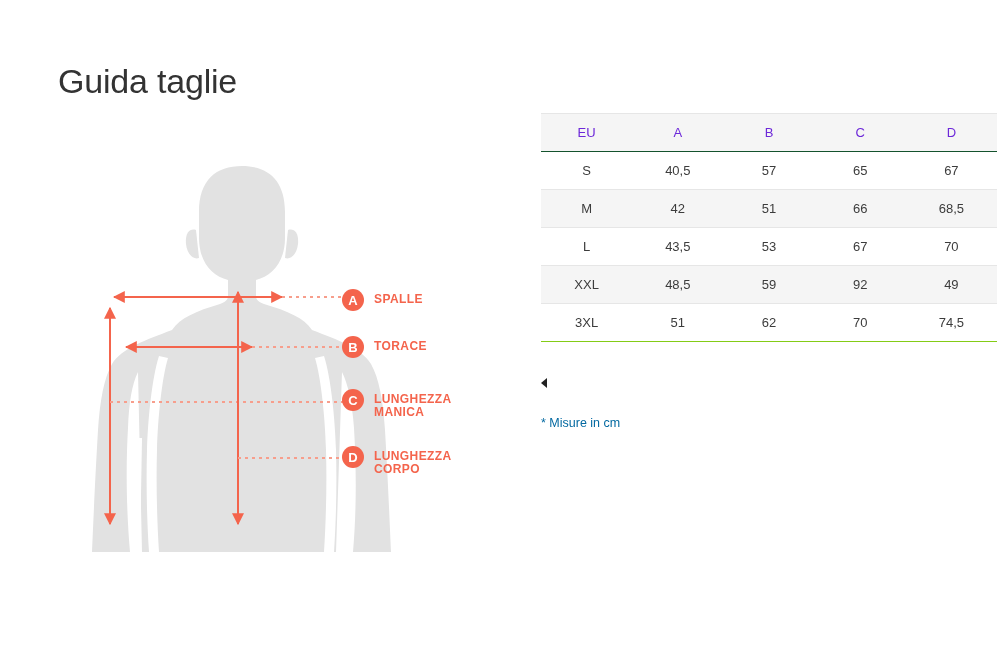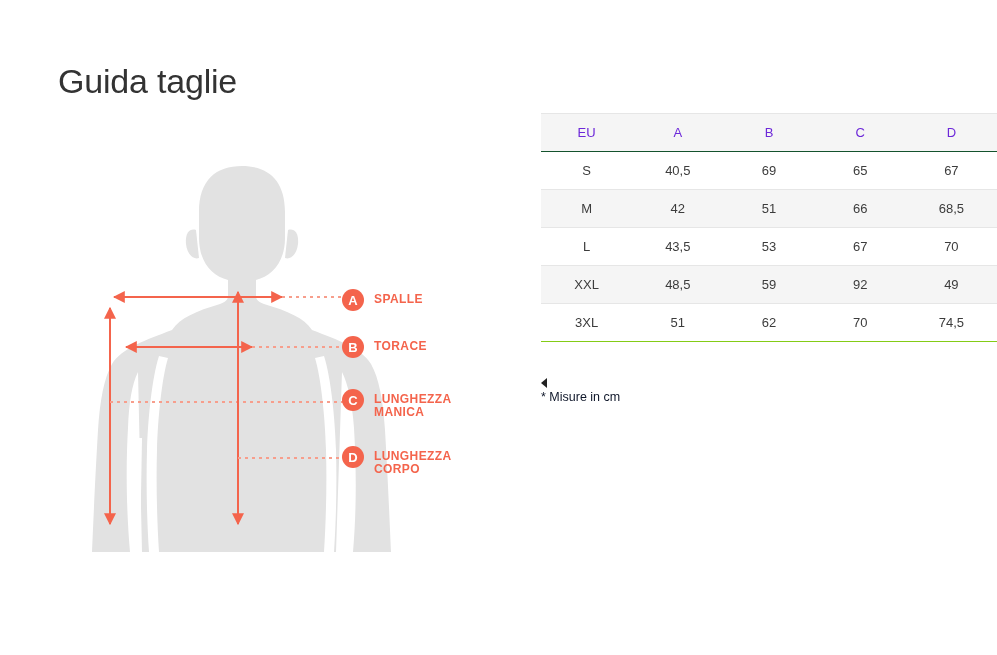--- a/index.html
+++ b/index.html
@@ -130,23 +130,23 @@
     width: 0;
     height: 0;
     border-top: 5px solid transparent;
     border-bottom: 5px solid transparent;
     border-right: 6px solid #222222;
   }
 
   #table-footnote {
     position: absolute;
     left: 541px;
-    top: 390px;
+    top: 416px;
     font-size: 12.5px;
-    color: #0f172a;
+    color: #0369a1;
     white-space: nowrap;
   }
 </style>
 </head>
 <body>
 
 <h1 id="page-title">Guida taglie</h1>
 
 <div id="figure-panel">
 
@@ -255,21 +255,21 @@
         <th>A</th>
         <th>B</th>
         <th>C</th>
         <th>D</th>
       </tr>
     </thead>
     <tbody>
       <tr>
         <td>S</td>
         <td>40,5</td>
-        <td>69</td>
+        <td>57</td>
         <td>65</td>
         <td>67</td>
       </tr>
       <tr>
         <td>M</td>
         <td>42</td>
         <td>51</td>
         <td>66</td>
         <td>68,5</td>
       </tr>

